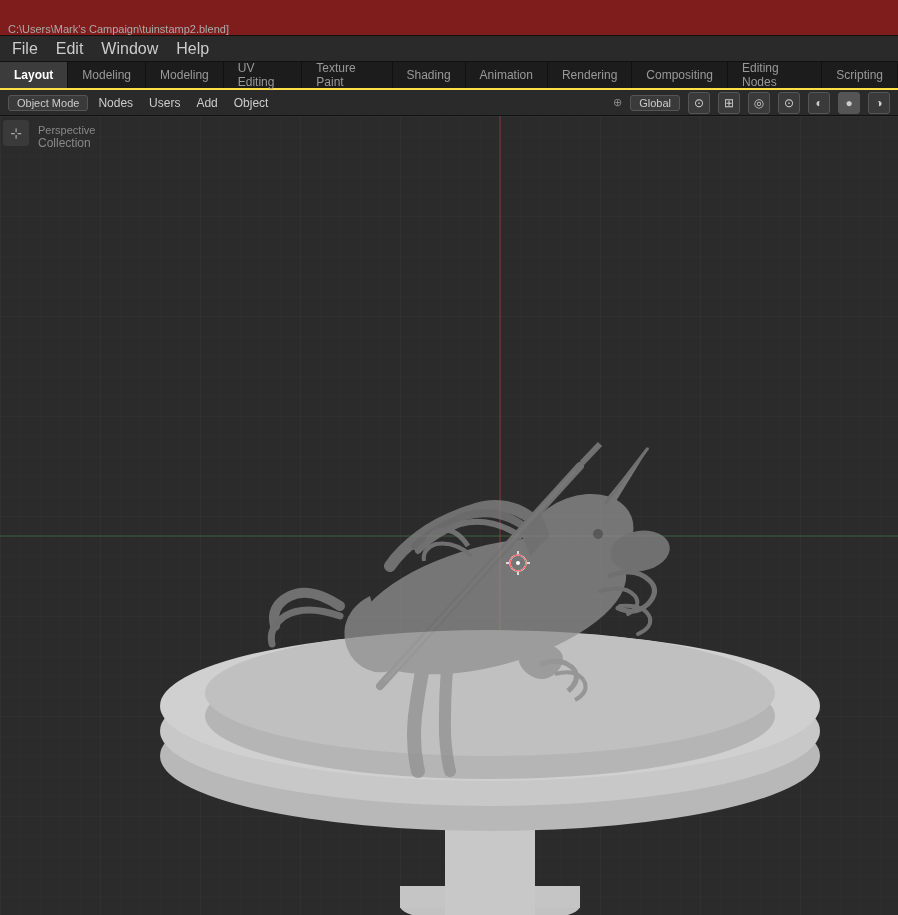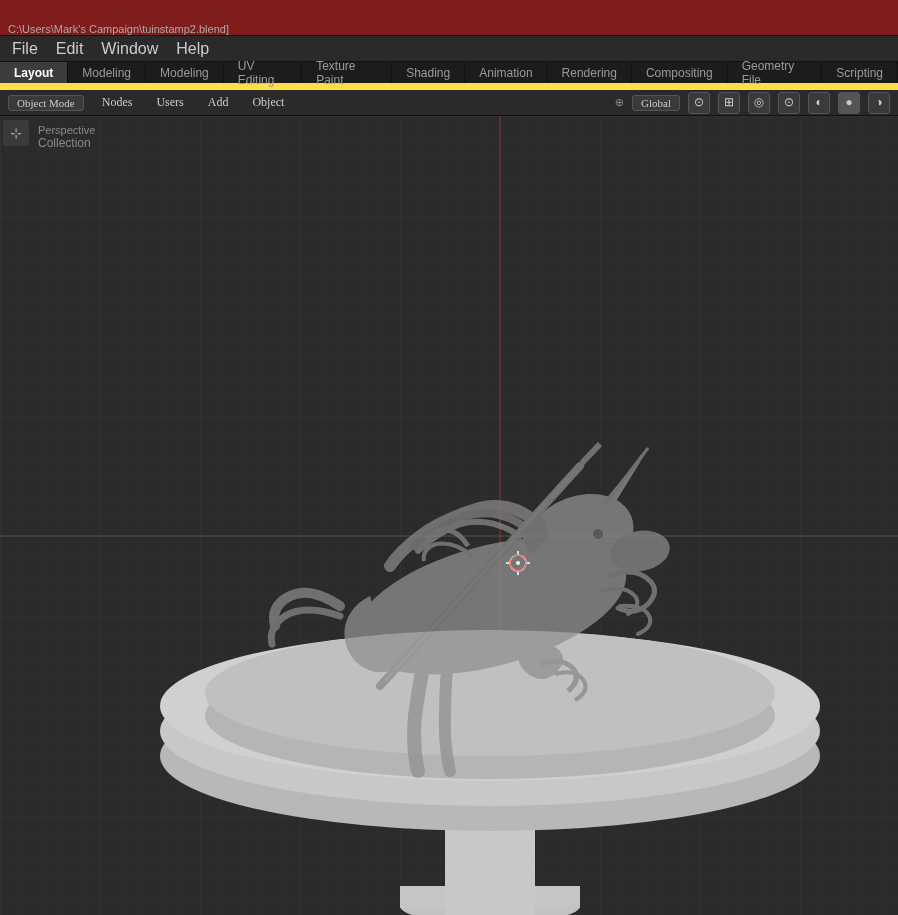--- a/index.html
+++ b/index.html
@@ -43,21 +43,21 @@
       cursor: pointer;
       border-radius: 3px;
     }
 
     
     #workspace-tabs {
       background: #1c1c1c;
       height: 28px;
       display: flex;
       align-items: stretch;
-      border-bottom: 7px solid #fde047;
+      border-bottom: 2px solid #fde047;
       padding: 0 0;
     }
     .workspace-tab {
       padding: 0 14px;
       font-size: 12px;
       color: #999;
       cursor: pointer;
       display: flex;
       align-items: center;
       border-right: 1px solid #111;
@@ -68,23 +68,22 @@
       font-weight: bold;
     }
 
     
     #toolbar {
       background: #2a2a2a;
       height: 26px;
       display: flex;
       align-items: center;
       padding: 0 8px;
-      gap: 12px;
+      gap: 4px;
       border-bottom: 1px solid #111;
-      font-family: Liberation Serif, serif;
     }
     .toolbar-item {
       font-size: 12px;
       color: #ccc;
       cursor: pointer;
       padding: 2px 6px;
       border-radius: 3px;
     }
     .toolbar-right {
       margin-left: auto;
@@ -183,21 +182,21 @@
 <div id="workspace-tabs">
   <div class="workspace-tab active">Layout</div>
   <div class="workspace-tab">Modeling</div>
   <div class="workspace-tab">Modeling</div>
   <div class="workspace-tab">UV Editing</div>
   <div class="workspace-tab">Texture Paint</div>
   <div class="workspace-tab">Shading</div>
   <div class="workspace-tab">Animation</div>
   <div class="workspace-tab">Rendering</div>
   <div class="workspace-tab">Compositing</div>
-  <div class="workspace-tab">Geometry File</div>
+  <div class="workspace-tab">Editing Nodes</div>
   <div class="workspace-tab">Scripting</div>
 </div>
 
 <div id="toolbar">
   <div class="toolbar-badge">Object Mode</div>
   <div class="toolbar-item">Nodes</div>
   <div class="toolbar-item">Users</div>
   <div class="toolbar-item">Add</div>
   <div class="toolbar-item">Object</div>
   <div class="toolbar-right">

